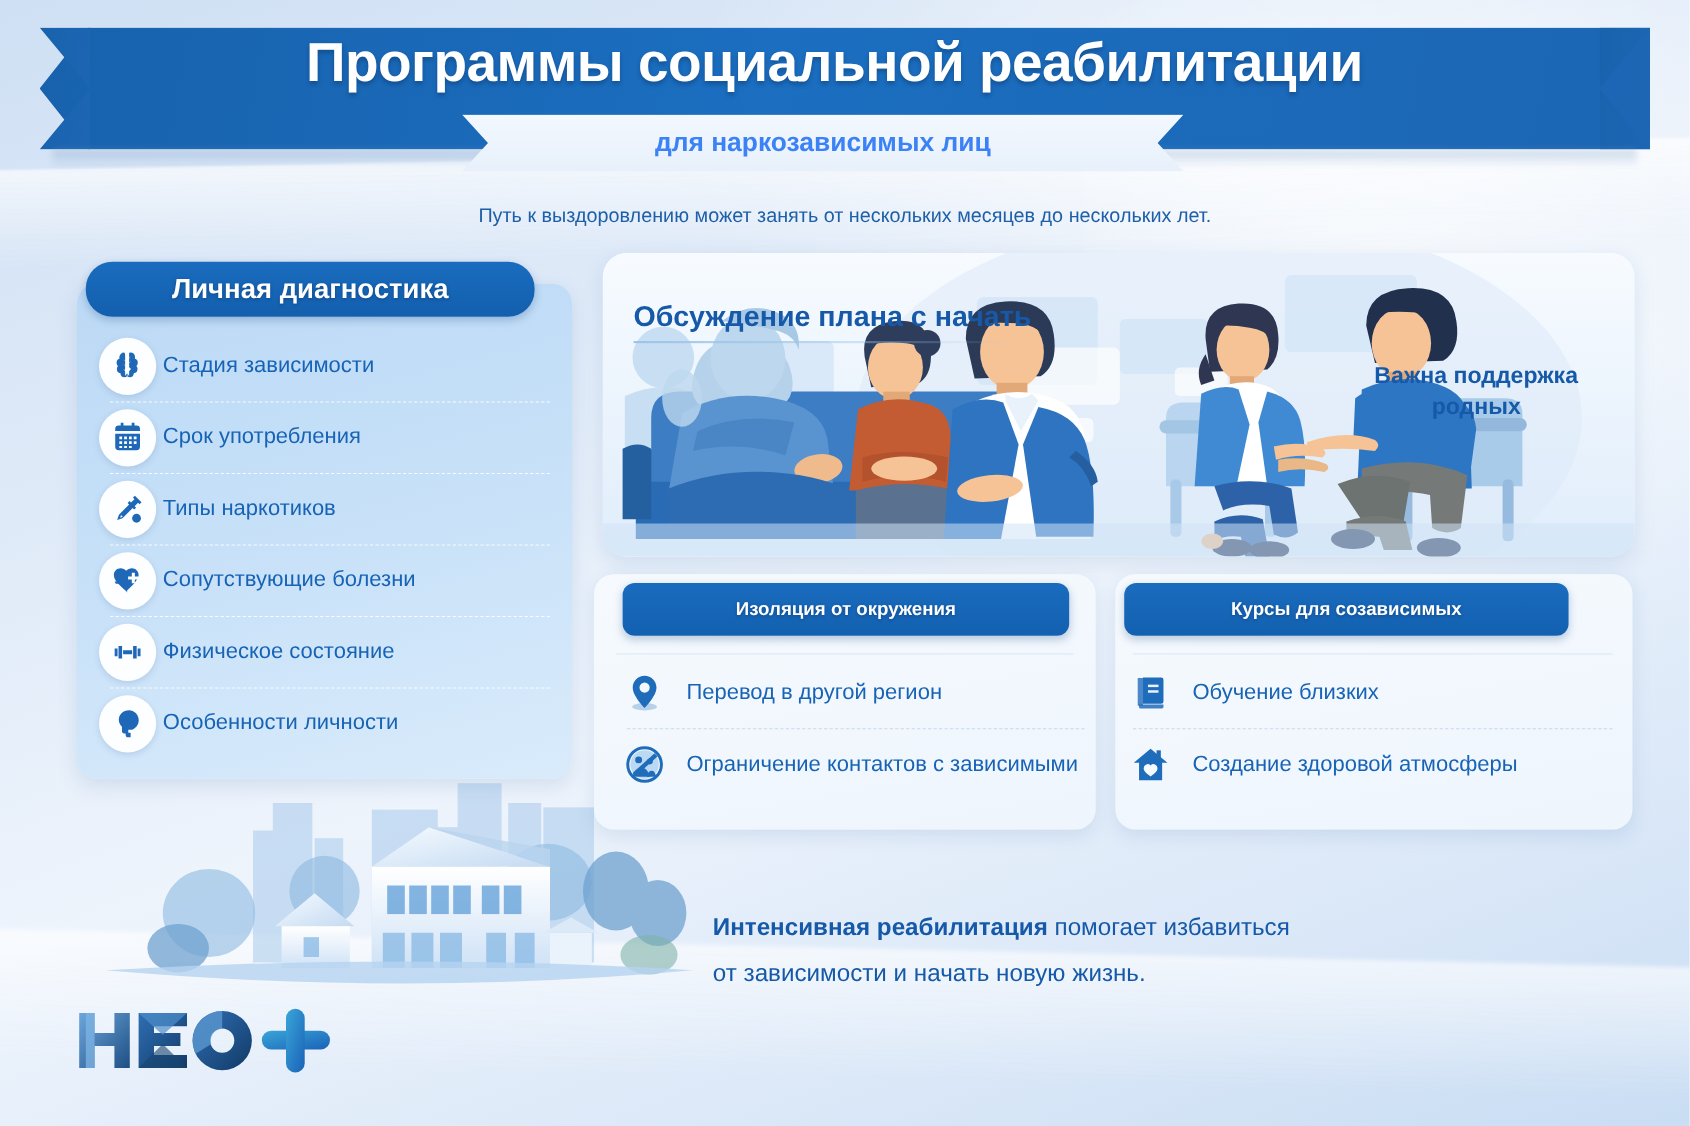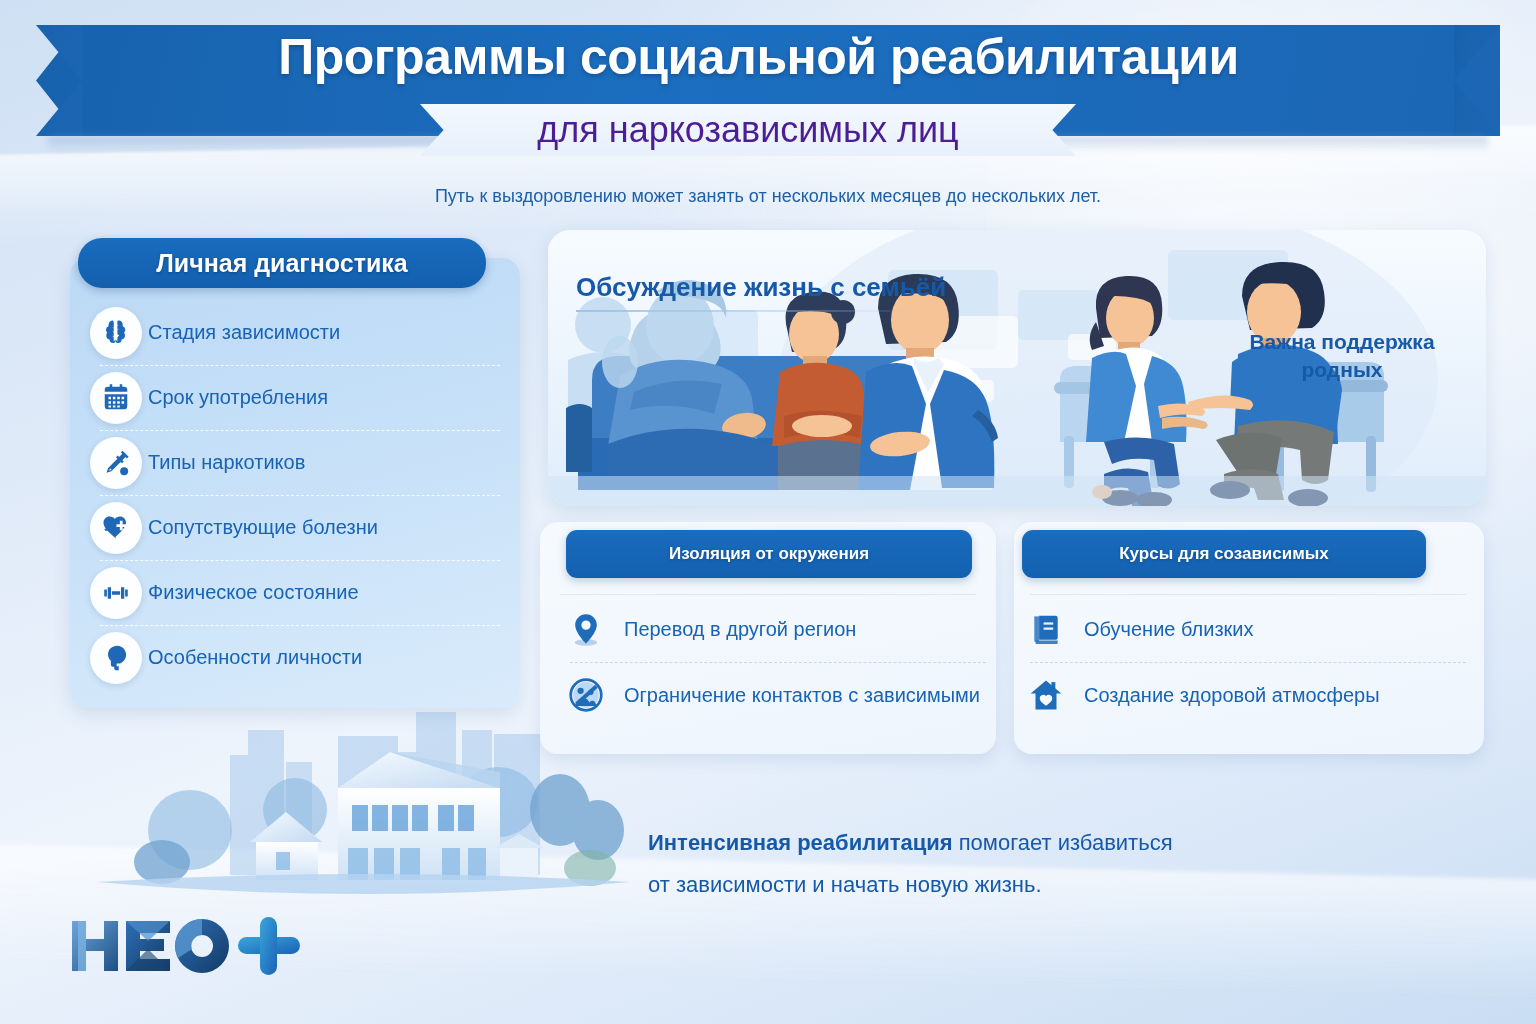--- a/index.html
+++ b/index.html
@@ -67,21 +67,21 @@
   .ribbon {
     position: absolute; left: 420px; top: 104px; width: 656px; height: 52px;
     background: linear-gradient(180deg, #f3f8fe 0%, #e7f0fb 100%);
     clip-path: polygon(0 0, 100% 0, 96.4% 50%, 100% 100%, 0 100%, 3.6% 50%);
     box-shadow: 0 3px 8px rgba(90,130,180,.22);
     z-index: 4;
   }
   .ribbon-text {
     position: absolute; left: 420px; top: 104px; width: 656px; height: 52px;
     display: flex; align-items: center; justify-content: center;
-    color: #4c1d95; font-size: 36px; font-weight: normal;
+    color: #3b82f6; font-size: 24px; font-weight: bold;
     z-index: 6;
   }
   .intro {
     position: absolute; left: 0; top: 186px; width: 1536px;
     text-align: center;
     color: #1d5fa8; font-size: 18px; font-weight: 500;
   }
 
   
   .side-card {
@@ -460,21 +460,21 @@
       <path d="M690 196 q52 -14 96 6 l-6 48 q-12 8 -26 0 l-2 -30 q-36 -8 -62 4z" fill="#757a78"></path>
       <path d="M668 210 q34 -14 66 -2 l-6 36 q-18 -6 -36 2z" fill="#6d7371"></path>
       <path d="M676 244 q30 -10 54 0 l6 26 h-26 l-4 -12 q-18 -2 -30 4z" fill="#757a78"></path>
       <ellipse cx="682" cy="260" rx="20" ry="9" fill="#263a5e"></ellipse>
       <ellipse cx="760" cy="268" rx="20" ry="9" fill="#263a5e"></ellipse>
     </g>
 
     <path d="M0 246 h938 v30 h-938z" fill="#cfe3f7" opacity=".55"></path>
   </svg>
 </div>
-<div class="illus-title">Обсуждение жизнь с семьёй</div>
+<div class="illus-title">Обсуждение плана с начать</div>
 <div class="illus-rule"></div>
 <div class="illus-note">Важна поддержка родных</div>
 
 <div class="mini-card mini-left"></div>
 <div class="mini-head mini-head-l">
   <span>Изоляция от окружения</span>
 </div>
 <div class="mini-rule" style="left:560px; top:594px; width:416px;"></div>
 <div class="mini-list mini-list-l">
   <div class="mini-row">

